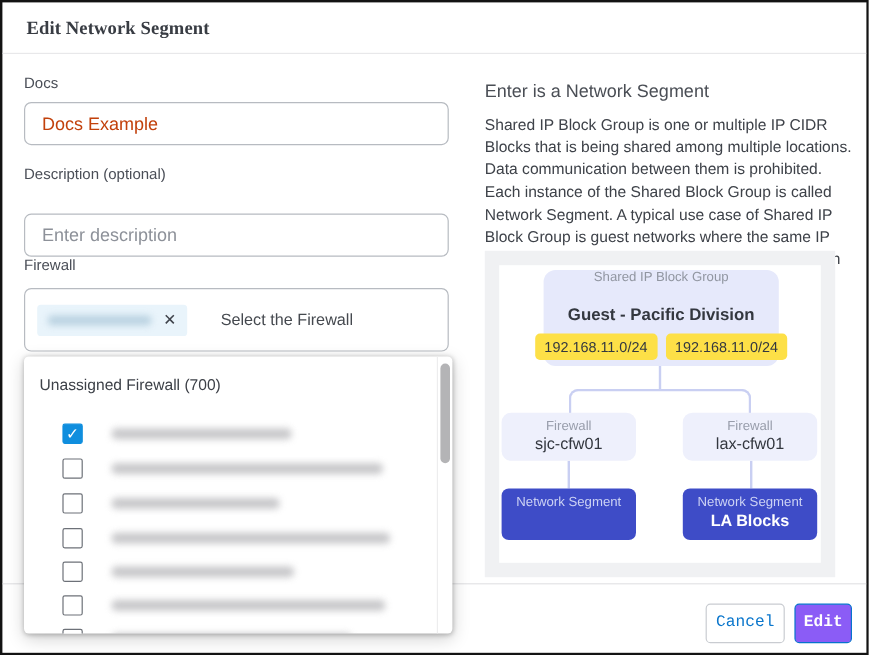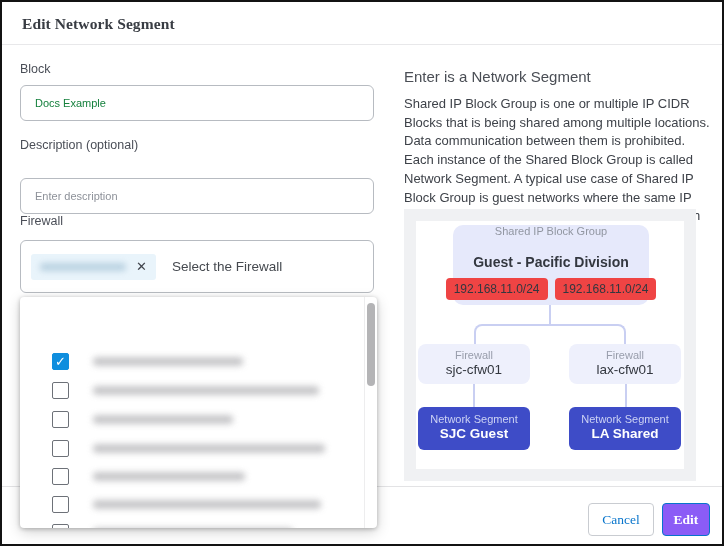--- a/index.html
+++ b/index.html
@@ -23,40 +23,40 @@
 
   
   .field-label { position: absolute; font-size: 12.5px; color: #4a4e57; }
   .lbl-name      { left: 18px; top: 60px; }
   .lbl-desc      { left: 18px; top: 136px; text-align: right; }
   .lbl-firewall  { left: 18px; top: 212px; }
 
   .text-input {
     position: absolute; left: 18px; width: 354px; height: 36px;
     border: 1px solid #b7bbc1; border-radius: 6px; background: #fff;
-    font-family: inherit; font-size: 11px; color: #15803d; padding: 0 14px;
+    font-family: inherit; font-size: 15px; color: #c2410c; padding: 0 14px;
     outline: none;
   }
   .text-input::placeholder { color: #8d9199; opacity: 1; }
   .inp-name { top: 83px; }
   .inp-desc { top: 176px; }
 
   .select-box {
     position: absolute; left: 18px; top: 238px; width: 354px; height: 53px;
     border: 1px solid #b7bbc1; border-radius: 6px; background: #fff;
     display: flex; align-items: center; padding: 0 10px; cursor: pointer;
   }
   .chip {
     display: flex; align-items: center; gap: 10px;
     background: #e9f4fb; border-radius: 3px;
     height: 26px; padding: 0 9px; margin-left: 0px;
   }
   .chip-blur { width: 86px; height: 8px; background: #a9c6d8; border-radius: 3px; filter: blur(3px); opacity: .75; }
   .chip-x { font-size: 13px; color: #3f434b; line-height: 1; cursor: pointer; font-weight: bold; }
-  .select-placeholder { margin-left: 16px; font-size: 13.5px; color: #45494f; }
+  .select-placeholder { margin-left: 28px; font-size: 13.5px; color: #45494f; }
 
   
   .dropdown {
     position: absolute; left: 18px; top: 295px; width: 357px; height: 231px;
     background: #fff; border-radius: 4px;
     box-shadow: 0 1px 4px rgba(0,0,0,.25), 0 4px 14px rgba(0,0,0,.18);
     z-index: 20; overflow: hidden;
   }
   .dd-group-label { position: absolute; left: 13px; top: 16px; font-size: 13px; color: #3d4148; }
   .dd-item { position: absolute; left: 32px; height: 18px; display: flex; align-items: center; gap: 24px; }
@@ -92,21 +92,21 @@
   }
   .diagram-inner { position: relative; width: 100%; height: 100%; background: #fff; }
 
   .group-box {
     position: absolute; left: 37px; top: 4px; width: 196px; height: 80px;
     background: #e6e9fb; border-radius: 10px; text-align: center; 
   }
   .group-label { font-size: 11px; color: #9196a1; }
   .group-name { font-size: 14px; font-weight: bold; color: #33373f; margin-top: 17px; }
   .ip-row { display: flex; justify-content: center; gap: 7px; margin-top: 8px; }
-  .ip-chip { background: #ef4444; border-radius: 4px; padding: 4px 8px; font-size: 12px; color: #33373f; }
+  .ip-chip { background: #fde047; border-radius: 4px; padding: 4px 8px; font-size: 12px; color: #33373f; }
 
   .conn { position: absolute; background: #c9cff2; }
   .stem { left: 133px; top: 84px; width: 2px; height: 20px; }
   .branch {
     position: absolute; left: 58px; top: 103px; width: 152px; height: 21px;
     border: 2px solid #c9cff2; border-bottom: none;
     border-radius: 8px 8px 0 0; background: transparent;
   }
   .drop-l { left: 57px; top: 163px; width: 2px; height: 23px; }
   .drop-r { left: 209px; top: 163px; width: 2px; height: 23px; }
@@ -124,56 +124,57 @@
     background: #3e4cc7; border-radius: 6px; text-align: center; padding-top: 6px;
   }
   .seg-left { left: 2px; } .seg-right { left: 153px; }
   .seg-label { font-size: 11px; color: #ccd2f4; }
   .seg-name { font-size: 13.5px; font-weight: bold; color: #fff; margin-top: 1px; }
 
   
   .footer-divider { position: absolute; left: 0; right: 0; top: 484px; height: 1px; background: #e3e3e5; }
   .btn {
     position: absolute; top: 501px; height: 33px; border-radius: 4px;
-    font-family: Liberation Serif, serif; font-size: 13.5px; cursor: pointer;
+    font-family: Liberation Mono, monospace; font-size: 13.5px; cursor: pointer;
     display: inline-flex; align-items: center; justify-content: center;
   }
   .btn-cancel {
     left: 586px; width: 66px;
     background: #fff; border: 1px solid #c9ccd1; color: #0a76cc;
   }
   .btn-edit {
     left: 660px; width: 48px;
     background: #8b5cf6; border: 1px solid #0774cc; color: #fff; font-weight: bold;
   }
 </style>
 </head>
 <body>
 
 <div class="screen">
 
   <div class="dlg-title">Edit Network Segment</div>
   <div class="header-divider"></div>
 
-  <div class="field-label lbl-name">Block</div>
+  <div class="field-label lbl-name">Docs</div>
   <input class="text-input inp-name" type="text" value="Docs Example" style="">
 
   <div class="field-label lbl-desc">Description (optional)</div>
   <input class="text-input inp-desc" type="text" placeholder="Enter description" style="">
 
   <div class="field-label lbl-firewall">Firewall</div>
   <div class="select-box">
     <span class="chip">
       <span class="chip-blur"></span>
       <span class="chip-x">✕</span>
     </span>
     <span class="select-placeholder">Select the Firewall</span>
   </div>
 
   <div class="dropdown">
+    <div class="dd-group-label">Unassigned Firewall (700)</div>
 
     <div class="dd-item" style="top:55px">
       <span class="checkbox checked">
           <span class="tick">✓</span>
         </span>
       <span class="item-blur" style="width:150px"></span>
     </div>
     <div class="dd-item" style="top:84px">
       <span class="checkbox"></span>
       <span class="item-blur" style="width:226px"></span>
@@ -228,25 +229,24 @@
         <div class="fw-label">Firewall</div>
         <div class="fw-name">sjc-cfw01</div>
       </div>
       <div class="fw-box fw-right">
         <div class="fw-label">Firewall</div>
         <div class="fw-name">lax-cfw01</div>
       </div>
 
       <div class="seg-box seg-left">
         <div class="seg-label">Network Segment</div>
-        <div class="seg-name">SJC Guest</div>
       </div>
       <div class="seg-box seg-right">
         <div class="seg-label">Network Segment</div>
-        <div class="seg-name">LA Shared</div>
+        <div class="seg-name">LA Blocks</div>
       </div>
 
     </div>
   </div>
 
   <div class="footer-divider"></div>
   <button class="btn btn-cancel">Cancel</button>
   <button class="btn btn-edit">Edit</button>
 
 </div>

